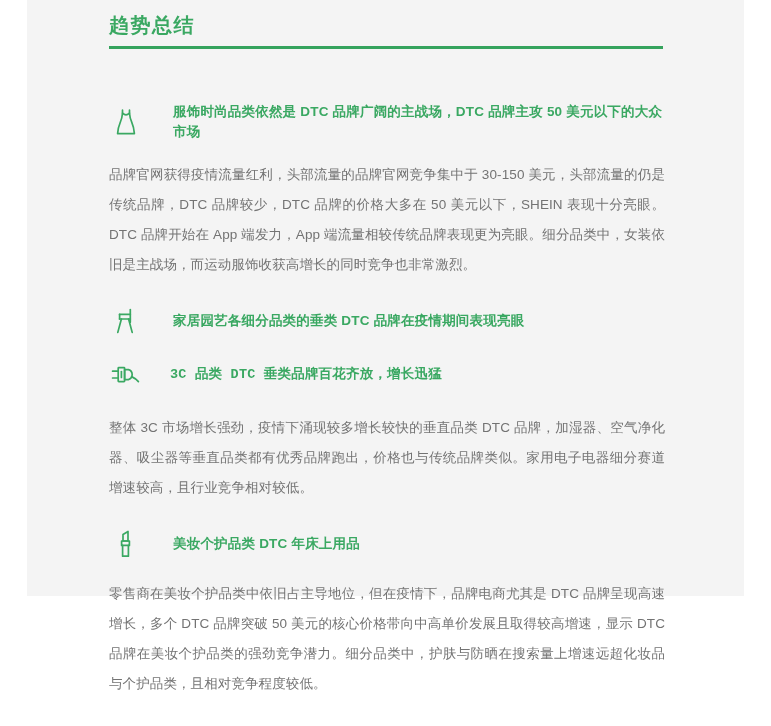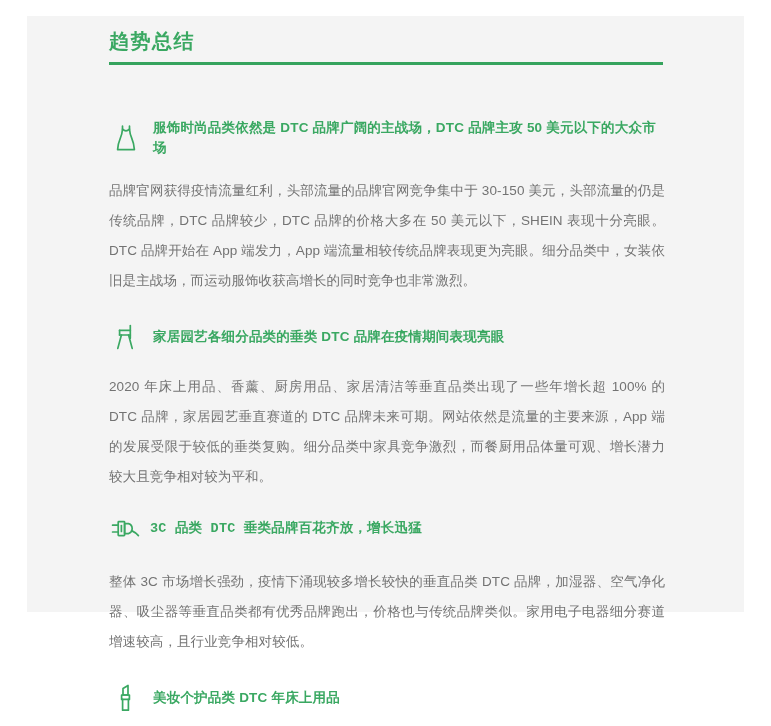--- a/index.html
+++ b/index.html
@@ -9,21 +9,21 @@
   }
   body {
     width: 771px;
     height: 726px;
     font-family: "Liberation Sans", "DejaVu Sans", sans-serif;
     overflow: hidden;
   }
   .page {
     position: absolute;
     left: 27px;
-    top: 16px;
+    top: 0;
     width: 717px;
     height: 596px;
     background: #f4f4f4;
     box-sizing: border-box;
   }
   .content {
     position: absolute;
     left: 82px;
     top: 0;
     width: 556px;
@@ -48,20 +48,21 @@
     margin: 0;
   }
   
   .section {
     margin-top: 0;
   }
   .section-head {
     display: flex;
     align-items: center;
     min-height: 34px;
+    gap: 20px;
   }
   .section-icon {
     width: 34px;
     min-width: 34px;
     height: 34px;
     display: flex;
     align-items: center;
     justify-content: center;
   }
   .section-icon svg {
@@ -126,21 +127,20 @@
             <path d="M16.3 1.6 L16.3 14.2"></path>
             <path d="M5.6 6.4 L16.3 6.4"></path>
             <path d="M5.6 11.0 L16.3 11.0"></path>
             <path d="M5.6 6.4 L5.6 11.0"></path>
             <path d="M7.4 11.0 L3.8 24.4"></path>
             <path d="M14.6 11.0 L18.2 24.4"></path>
           </svg>
         </span>
         <span class="section-title">家居园艺各细分品类的垂类 DTC 品牌在疫情期间表现亮眼</span>
       </div>
-      <p class="section-body">2020 年床上用品、香薰、厨房用品、家居清洁等垂直品类出现了一些年增长超 100% 的 DTC 品牌，家居园艺垂直赛道的 DTC 品牌未来可期。网站依然是流量的主要来源，App 端的发展受限于较低的垂类复购。细分品类中家具竞争激烈，而餐厨用品体量可观、增长潜力较大且竞争相对较为平和。</p>
     </div>
 
     <div class="section sec-2">
       <div class="section-head">
         <span class="section-icon">
           <svg width="30" height="20" viewBox="0 0 30 20" fill="none" stroke="#3aa862" stroke-width="1.7" stroke-linejoin="round" stroke-linecap="round">
             <path d="M1.6 6.2 L7.2 6.2"></path>
             <path d="M1.6 13.0 L7.2 13.0"></path>
             <rect x="7.2" y="2.6" width="6.4" height="14" rx="0.6"></rect>
             <path d="M13.6 4.6 L17.4 4.6 A5.2 5.2 0 0 1 17.4 14.6 L13.6 14.6 Z"></path>

